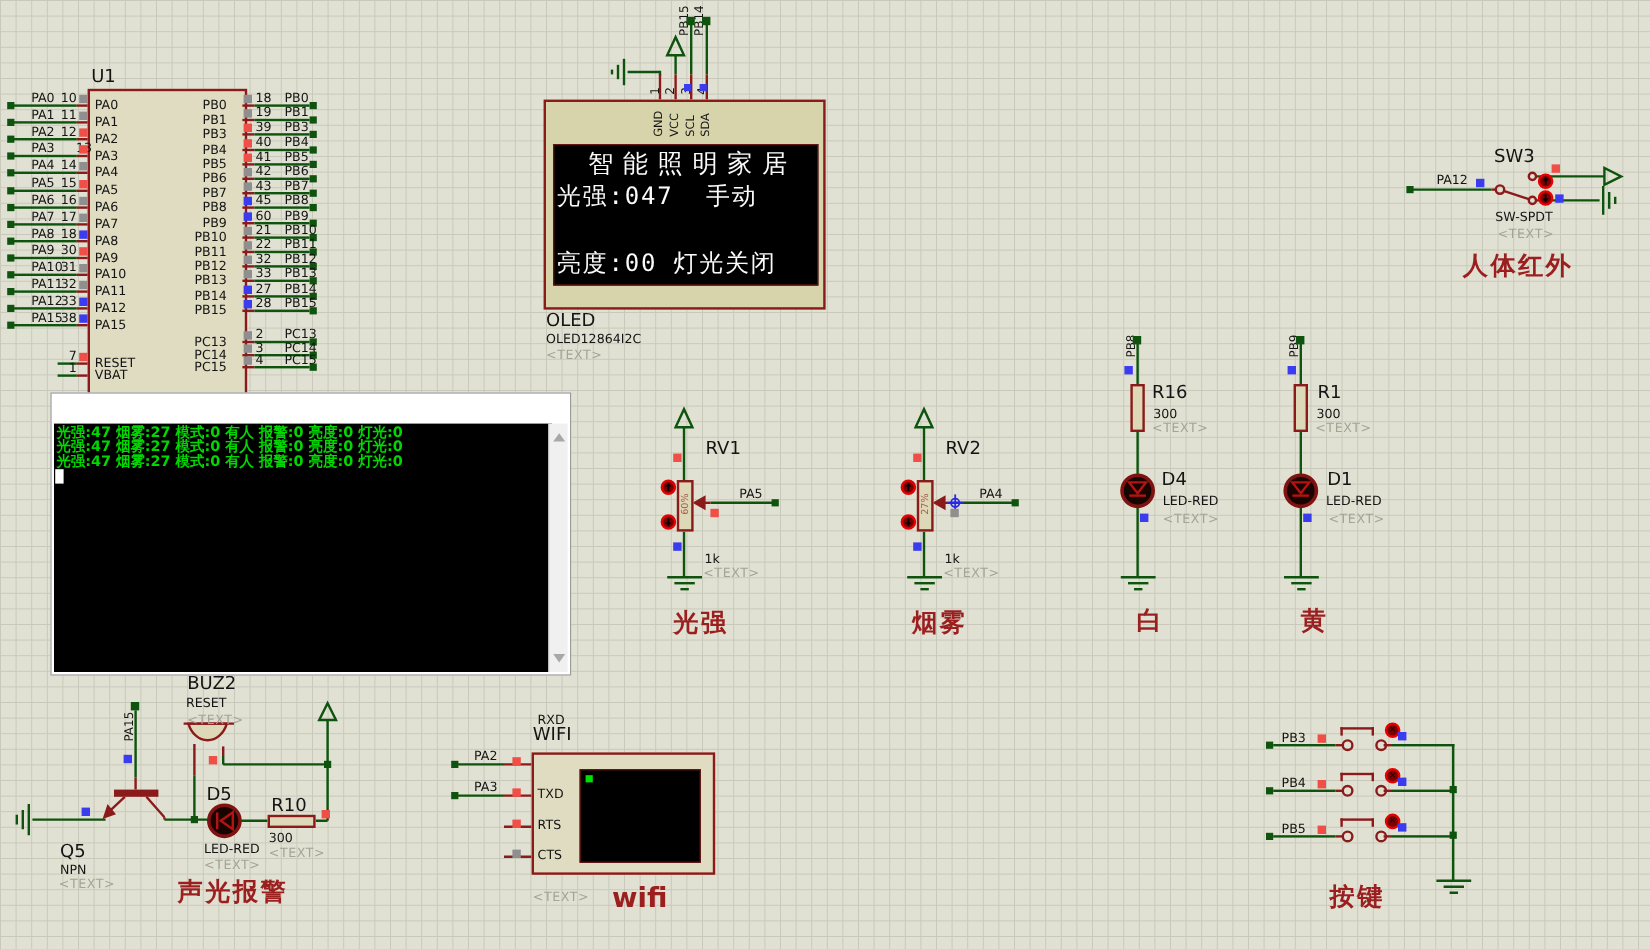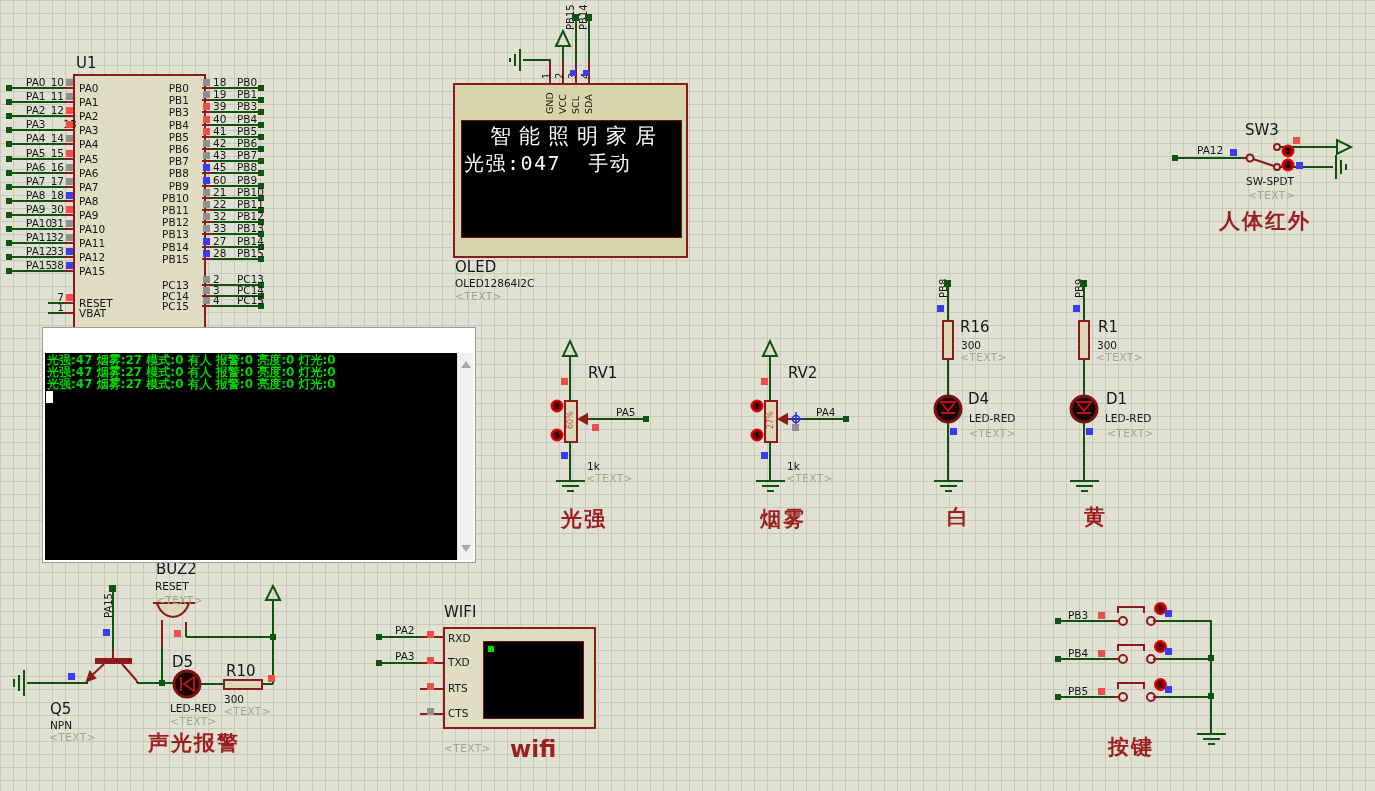--- a/index.html
+++ b/index.html
@@ -229,20 +229,21 @@
     </g>
   </svg>
 
   <div class="body-fill" style="left:73px;top:74px;width:129px;height:252px;"></div>
   <div class="ref" style="left:76px;top:56px;">U1</div>
 
   <div class="body-fill" style="left:453px;top:83px;width:231px;height:171px;background:#d7d3aa;"></div>
   <div class="abs" style="left:461px;top:120px;width:219px;height:116px;background:#000;border:1px solid #6b1414;"></div>
   <div class="oledline" style="left:490px;top:122px;font-size:21px;letter-spacing:8px;">智能照明家居</div>
   <div class="oledline" style="left:464px;top:150px;font-size:20px;letter-spacing:1.5px;">光强:047  手动</div>
+  <div class="oledline" style="left:464px;top:206px;font-size:20px;letter-spacing:1.5px;">亮度:00 灯光关闭</div>
   <div class="vlbl" style="left:541px;top:79px;">1</div>
   <div class="vlbl" style="left:554px;top:79px;">2</div>
   <div class="vlbl" style="left:567px;top:79px;">3</div>
   <div class="vlbl" style="left:580px;top:79px;">4</div>
   <div class="vlbl" style="left:544px;top:114px;font-size:9.5px;">GND</div>
   <div class="vlbl" style="left:557px;top:114px;font-size:9.5px;">VCC</div>
   <div class="vlbl" style="left:570px;top:114px;font-size:9.5px;">SCL</div>
   <div class="vlbl" style="left:583px;top:114px;font-size:9.5px;">SDA</div>
   <div class="vlbl" style="left:565px;top:30px;">PB15</div>
   <div class="vlbl" style="left:578px;top:30px;">PB14</div>
@@ -335,21 +336,21 @@
   <div class="sq" style="left:68px;top:673px;width:7px;height:7px;background:#3b3bef;"></div>
   <div class="sq" style="left:174px;top:630px;width:7px;height:7px;background:#ef4f47;"></div>
   <div class="sq" style="left:268px;top:675px;width:7px;height:7px;background:#ef4f47;"></div>
   <div class="sq" style="left:159px;top:680px;width:6px;height:6px;background:#0e530e;"></div>
   <div class="sq" style="left:270px;top:634px;width:6px;height:6px;background:#0e530e;"></div>
 
   <div class="body-fill" style="left:443px;top:627px;width:149px;height:98px;"></div>
   <div class="abs" style="left:483px;top:641px;width:99px;height:76px;background:#000;border:1px solid #6b1414;"></div>
   <div class="sq" style="left:488px;top:646px;width:6px;height:6px;background:#00e000;"></div>
   <div class="ref" style="left:444px;top:605px;">WIFI</div>
-  <div class="lbl" style="left:448px;top:633px;">RXD</div>
+  <div class="lbl" style="left:448px;top:595px;">RXD</div>
   <div class="lbl" style="left:448px;top:657px;">TXD</div>
   <div class="lbl" style="left:448px;top:683px;">RTS</div>
   <div class="lbl" style="left:448px;top:708px;">CTS</div>
   <div class="lbl" style="left:395px;top:625px;">PA2</div>
   <div class="lbl" style="left:395px;top:651px;">PA3</div>
   <div class="ph" style="left:444px;top:743px;">&lt;TEXT&gt;</div>
   <div class="ann" style="left:510px;top:738px;font-size:23px;letter-spacing:0;">wifi</div>
   <div class="sq" style="left:376px;top:634px;width:6px;height:6px;background:#0e530e;"></div>
   <div class="sq" style="left:376px;top:660px;width:6px;height:6px;background:#0e530e;"></div>
   <div class="sq" style="left:427px;top:631px;width:7px;height:7px;background:#ef4f47;"></div>

